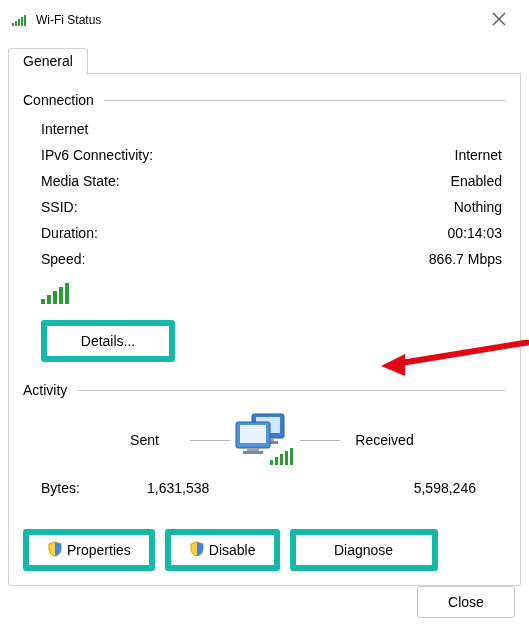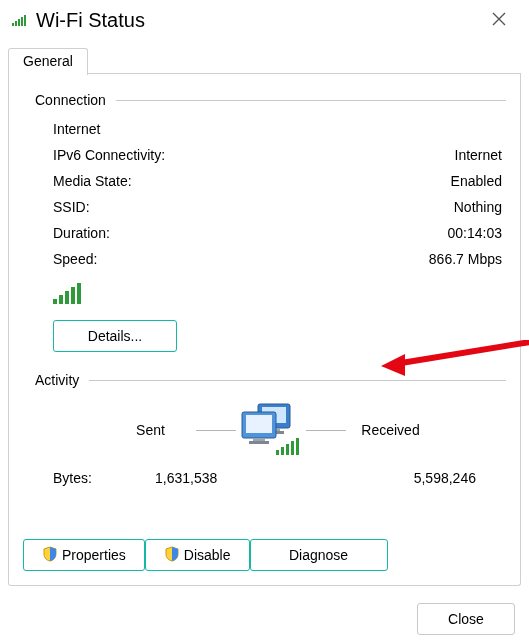--- a/index.html
+++ b/index.html
@@ -1,49 +1,49 @@
 <!DOCTYPE html>
 <html><head>
 <meta charset="utf-8">
 <style>
   html,body{margin:0;padding:0;font-family:"Segoe UI",Arial,sans-serif;font-size:14px;color:#000;background:#fff;}
   .window{width:529px;height:643px;box-sizing:border-box;position:relative;overflow:hidden;}
   .titlebar{display:flex;align-items:center;height:40px;padding:0 10px;}
   .titlebar .icon-slot{width:20px;display:flex;align-items:flex-end;justify-content:center;margin-right:6px;}
-  .title-text{font-size:20px;}
+  .title-text{font-size:12px;}
   .titlebar .spacer{flex:1;}
   .close-x{font-size:18px;color:#555;width:40px;text-align:center;user-select:none;}
   .tabstrip{display:flex;align-items:flex-end;height:28px;margin:6px 8px 0 8px;position:relative;}
   .tabstrip::after{content:"";position:absolute;left:0;right:0;bottom:0;border-bottom:1px solid #d0d0d0;}
   .tab{position:relative;padding:4px 14px 6px 14px;border:1px solid #d0d0d0;border-bottom:none;border-radius:3px 3px 0 0;background:#fff;font-size:14px;z-index:2;margin-bottom:-1px;margin-top:16px;}
-  .panel{margin:0 8px 8px 8px;border:1px solid #d0d0d0;border-top:none;border-radius:0 0 3px 3px;padding:14px 14px 14px 26px;box-sizing:border-box;height:512px;position:relative;}
+  .panel{margin:0 8px 8px 8px;border:1px solid #d0d0d0;border-top:none;border-radius:0 0 3px 3px;padding:14px 14px 14px 14px;box-sizing:border-box;height:512px;position:relative;}
   .group-head{display:flex;align-items:center;margin:4px 0 8px 0;}
   .group-head .lbl{font-size:14px;margin-right:10px;}
   .group-head .line{flex:1;border-top:1px solid #c8c8c8;}
   .rows{padding:0 4px 0 18px;}
   .row{display:flex;justify-content:space-between;align-items:center;height:26px;}
   .row .k{}
   .row .v{}
   .sigrow{display:flex;justify-content:space-between;align-items:flex-end;height:36px;padding:0 4px 0 18px;}
   .btnrow{display:flex;gap:10px;margin:12px 0 18px 18px;}
-  .btn{border:1px solid #14b8a6;background:#fff;border-radius:3px;height:30px;display:flex;align-items:center;justify-content:center;font-size:14px;padding:0 18px;cursor:default;}
+  .btn{border:6px solid #14b8a6;background:#fff;border-radius:3px;height:30px;display:flex;align-items:center;justify-content:center;font-size:14px;padding:0 18px;cursor:default;}
   .btn.wide{min-width:180px;}
   .btn.small{min-width:86px;}
   .activity-head{display:flex;align-items:center;margin:20px 0 14px 0;}
   .activity-head .lbl{font-size:14px;margin-right:10px;}
   .activity-head .line{flex:1;border-top:1px solid #c8c8c8;}
   .activity-top{display:flex;align-items:center;justify-content:center;height:56px;position:relative;}
   .act-line{width:40px;border-top:1px solid #b5b5b5;}
   .act-label{width:90px;text-align:center;}
   .monitors{position:relative;width:70px;height:56px;}
   .bytes-row{display:flex;justify-content:space-between;padding:12px 30px 0 18px;}
   .bytes-row .mid{width:70px;}
-  .bottom-btns{position:absolute;left:14px;bottom:14px;display:flex;gap:0;}
+  .bottom-btns{position:absolute;left:14px;bottom:14px;display:flex;gap:10px;}
   .shield{display:inline-block;margin-right:4px;vertical-align:-3px;}
-  .footer{position:absolute;right:14px;bottom:8px;}
+  .footer{position:absolute;right:14px;bottom:25px;}
   .close-btn{border:1px solid #c8c8c8;background:#fff;border-radius:3px;height:30px;width:96px;display:flex;align-items:center;justify-content:center;}
   .arrow{position:absolute;right:-6px;top:340px;pointer-events:none;}
 </style>
 </head>
 <body>
 <div class="window">
 
   <div class="titlebar">
     <span class="icon-slot">
       <svg width="16" height="14" viewBox="0 0 16 14">

